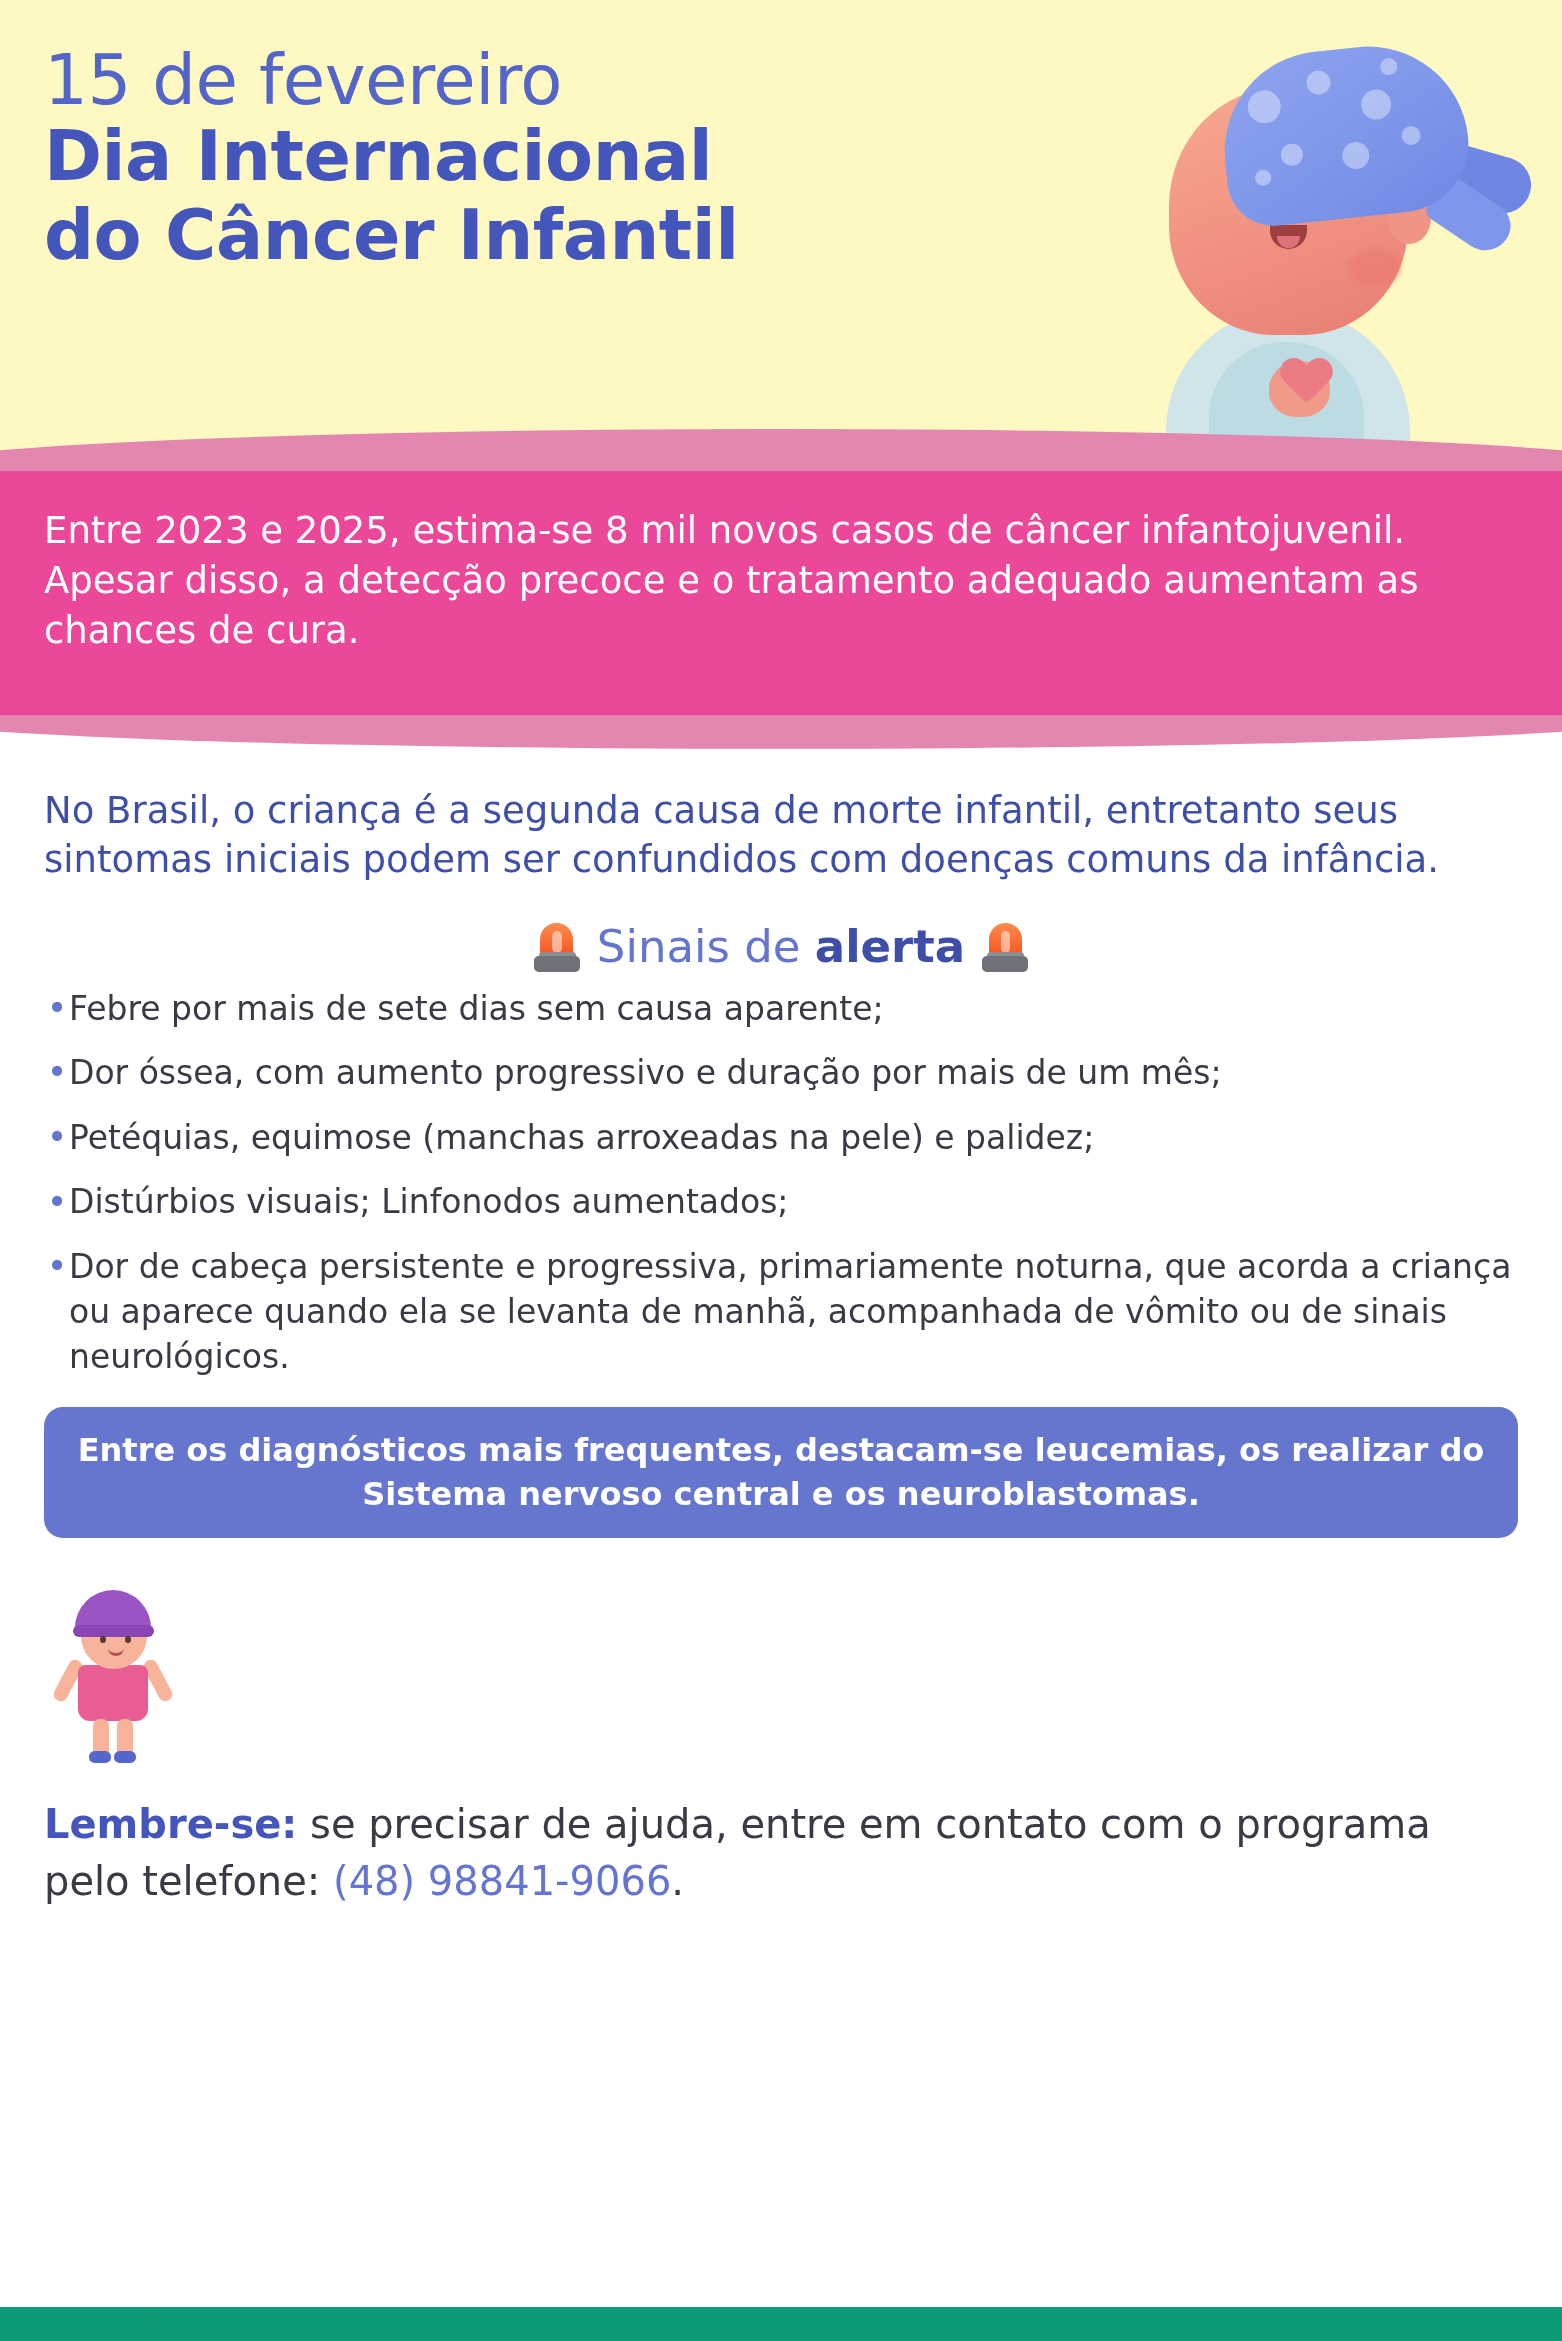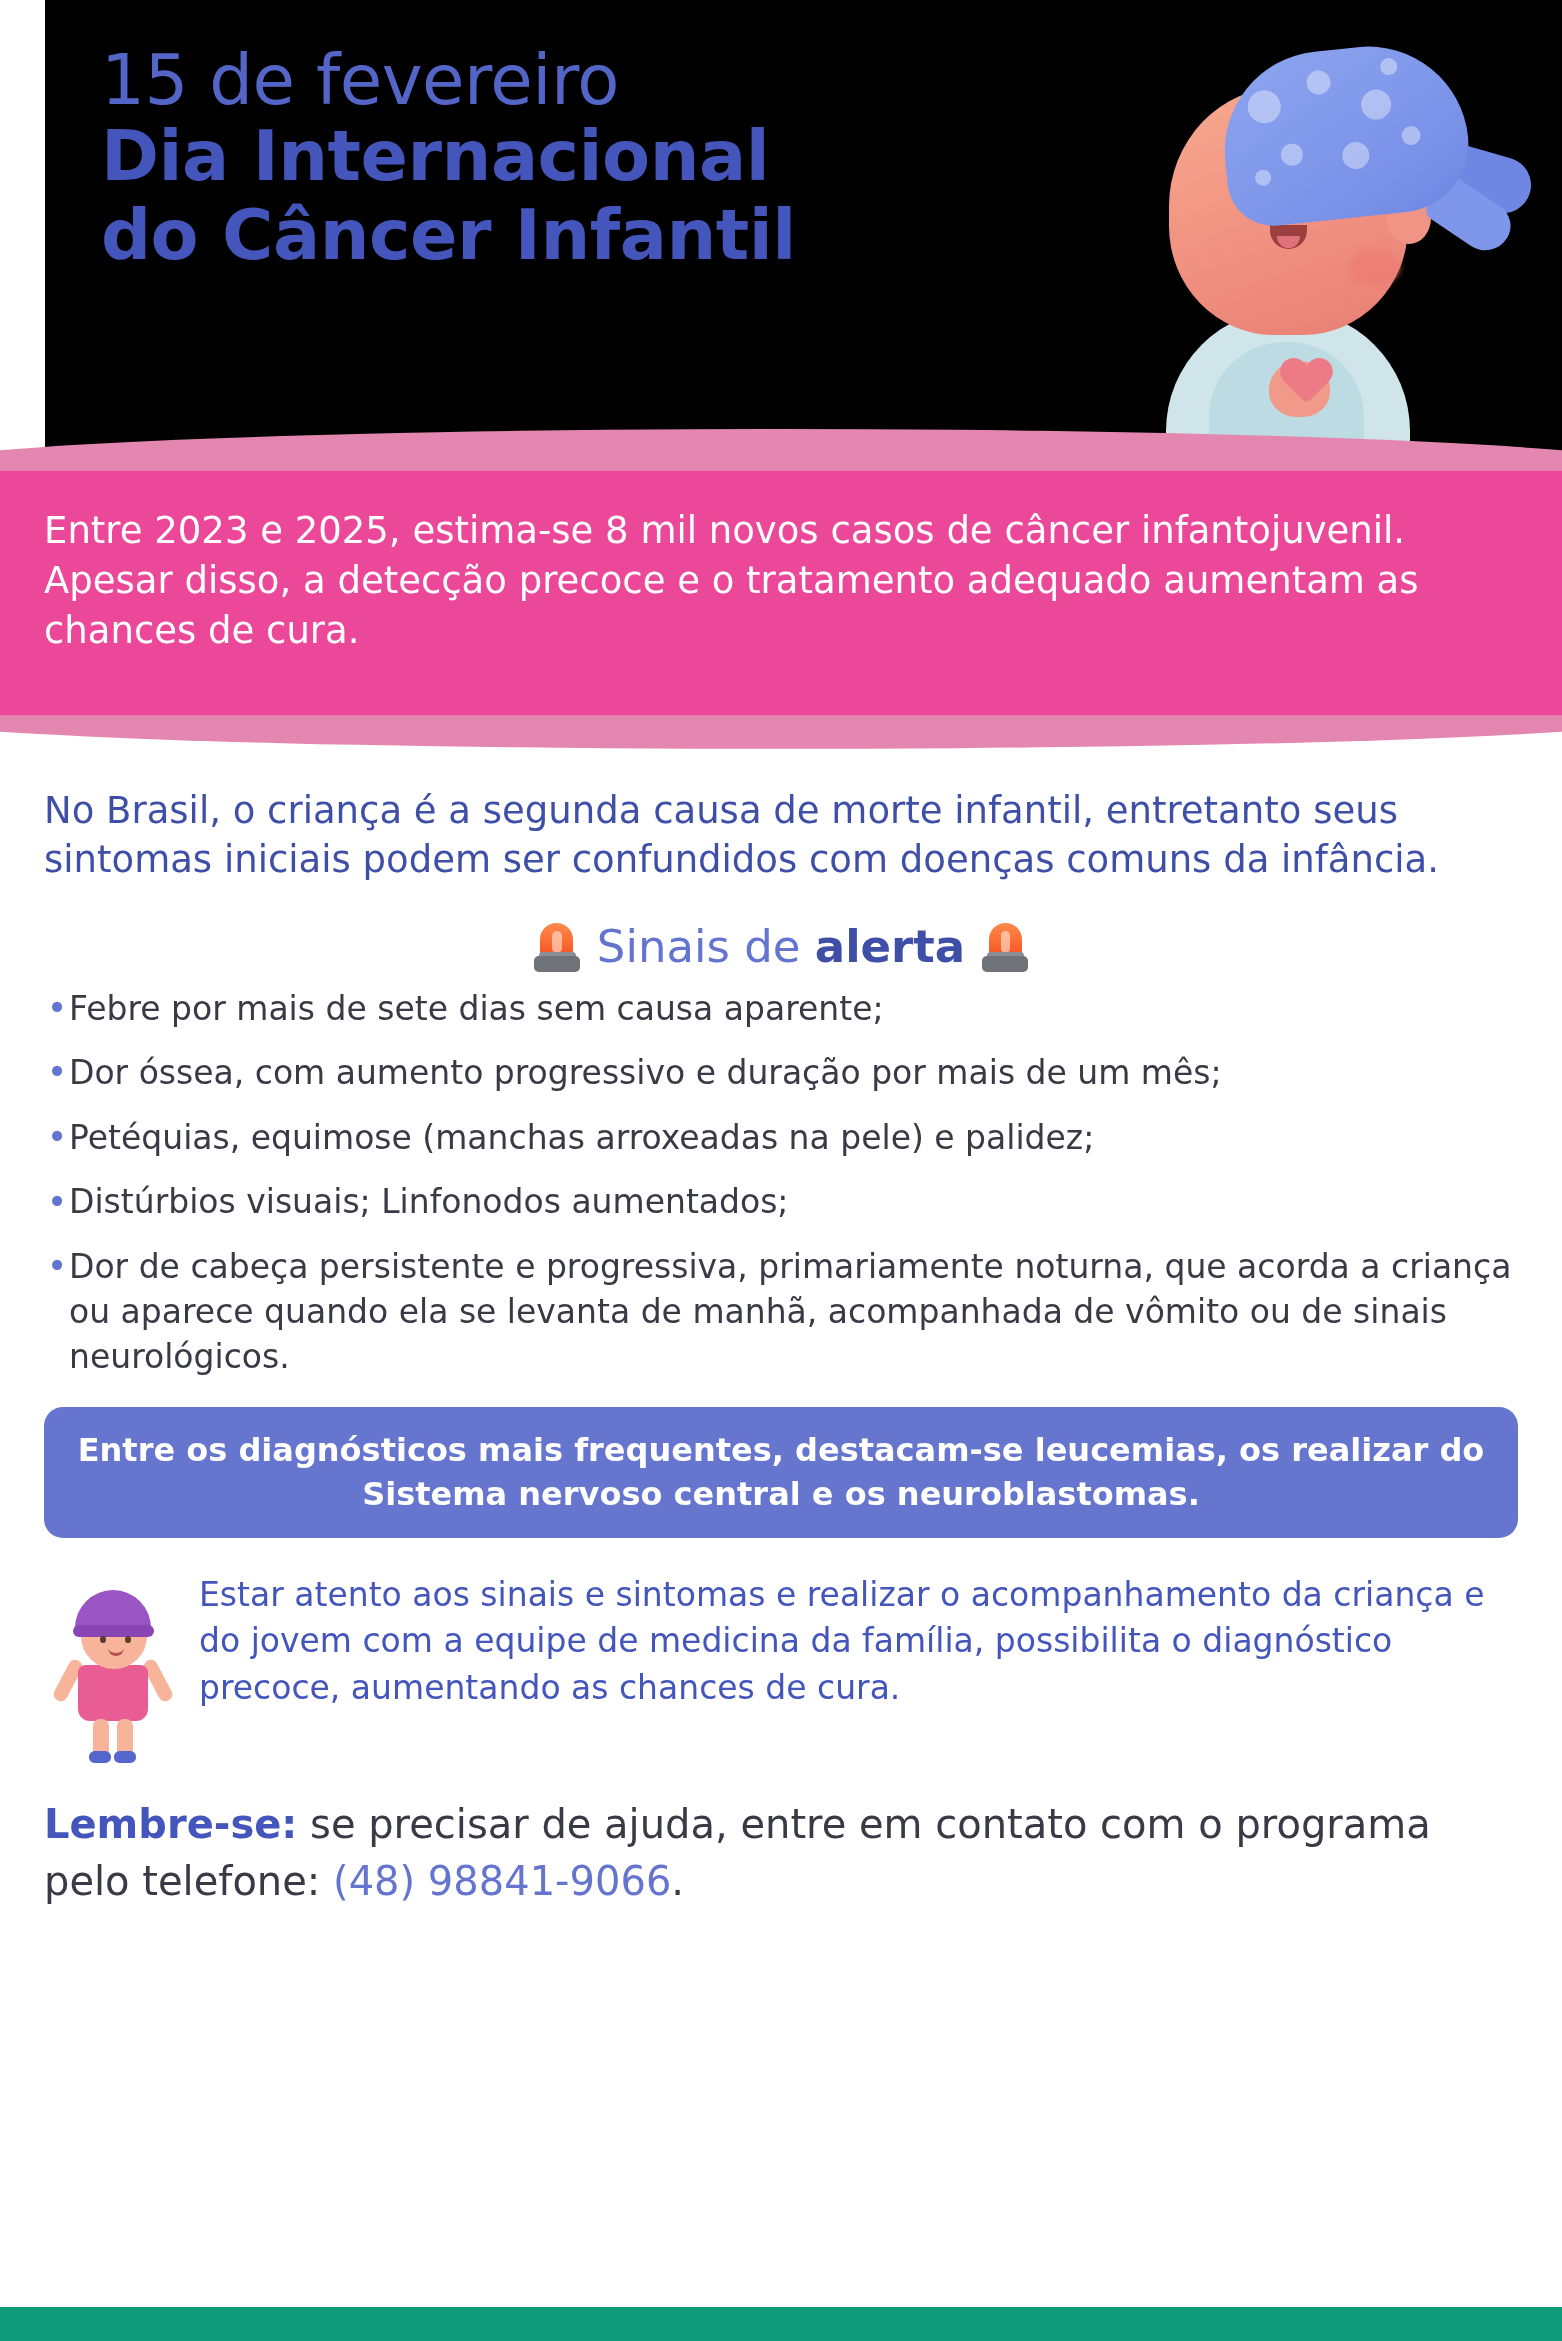--- a/index.html
+++ b/index.html
@@ -7,23 +7,22 @@
     width:1562px;
     background:#ffffff;
     font-family:"DejaVu Sans", sans-serif;
   }
   body { position:relative; width:1562px; height:2635px; overflow:hidden; }
 
   
   .header {
     position:relative;
     height:468px;
-    background:#000000;
-    padding:44px 0 0 56px;
-    margin-left:45px;
+    background:#fef9c3;
+    padding:44px 0 0 44px;
   }
   .title-block { position:relative; z-index:3; }
   .title-line1 {
     font-size:69px;
     font-weight:400;
     color:#5465c8;
     letter-spacing:-0.5px;
     line-height:1.06;
   }
   .title-line2, .title-line3 {
@@ -437,21 +436,20 @@
     <div class="girl-leg l2"></div>
     <div class="girl-shoe s1"></div>
     <div class="girl-shoe s2"></div>
     <div class="girl-head"></div>
     <div class="girl-cap"></div>
     <div class="girl-cap-band"></div>
     <div class="girl-eye g1"></div>
     <div class="girl-eye g2"></div>
     <div class="girl-smile"></div>
   </div>
-  <div class="advice-text">Estar atento aos sinais e sintomas e realizar o acompanhamento da criança e do jovem com a equipe de medicina da família, possibilita o diagnóstico precoce, aumentando as chances de cura.</div>
 </div>
 
 <div class="remember">
   <b>Lembre-se:</b><span> se precisar de ajuda, entre em contato com o programa pelo telefone: </span><span class="phone">(48) 98841-9066</span><span>.</span>
 </div>
 
 <div class="footer">
   <div class="footer-inner">
     
     

